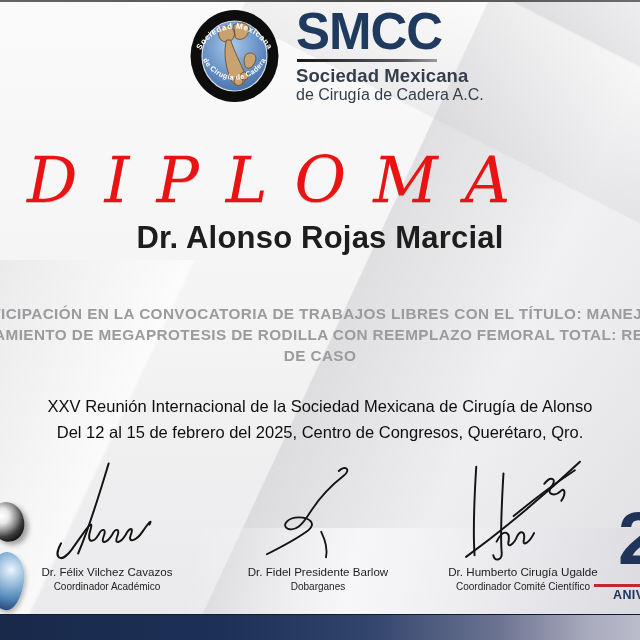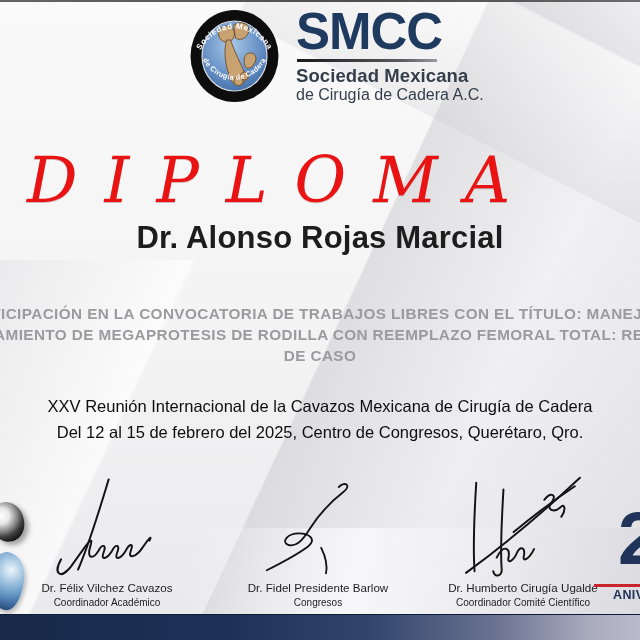--- a/index.html
+++ b/index.html
@@ -43,21 +43,21 @@
   
   .body-text{position:absolute;top:303px;left:50%;transform:translateX(-50%);
     text-align:center;color:#9b9b9d;font-weight:700;font-size:15.3px;line-height:21px;letter-spacing:.4px;}
   .body-text div{white-space:nowrap;}
 
   
   .event-text{position:absolute;top:393px;left:0;width:640px;text-align:center;
     color:#0e0e0e;font-size:16.5px;line-height:26px;font-weight:400;}
 
   
-  .sig-col{position:absolute;top:476px;text-align:center;}
+  .sig-col{position:absolute;top:460px;text-align:center;}
   .sig-col svg{display:block;margin:0 auto;}
   .sig-name{font-size:11.6px;color:#1c1c1c;line-height:15px;margin-top:2px;}
   .sig-role{font-size:10px;color:#1c1c1c;line-height:15px;}
   .col1{left:12px;width:190px;}
   .col2{left:222px;width:192px;}
   .col3{left:416px;width:214px;}
 
   
   .frag-implant{position:absolute;left:-10px;top:502px;width:34px;height:40px;border-radius:50% 50% 48% 52%;
     background:radial-gradient(circle at 38% 32%,#ffffff 0%,#e9e9e9 22%,#8a8a8a 45%,#3c3c3c 62%,#141414 80%);
@@ -135,40 +135,40 @@
 
   <div class="recipient">Dr. Alonso Rojas Marcial</div>
 
   <div class="body-text">
     <div>PARTICIPACIÓN EN LA CONVOCATORIA DE TRABAJOS LIBRES CON EL TÍTULO: MANEJO DE</div>
     <div>AFLOJAMIENTO DE MEGAPROTESIS DE RODILLA CON REEMPLAZO FEMORAL TOTAL: REPORTE</div>
     <div>DE CASO</div>
   </div>
 
   <div class="event-text">
-    <div>XXV Reunión Internacional de la Cavazos Mexicana de Cirugía de Cadera</div>
+    <div>XXV Reunión Internacional de la Sociedad Mexicana de Cirugía de Alonso</div>
     <div>Del 12 al 15 de febrero del 2025, Centro de Congresos, Querétaro, Qro.</div>
   </div>
 
   <div class="sig-col col1">
     <svg width="130" height="102" viewBox="0 0 140 120">
       <path class="sigpath" d="M72,4 C64,30 50,78 36,110"></path>
       <path class="sigpath" d="M16,98 C6,116 16,122 28,106 C44,84 56,64 50,84 C46,98 54,98 60,88 C64,80 70,80 66,90 C62,100 70,98 76,88 C80,80 86,80 82,90 C78,100 86,98 92,88 C96,80 102,78 98,88 C94,98 104,96 112,84 C118,75 124,68 120,76"></path>
     </svg>
     <div class="sig-name">Dr. Félix Vilchez Cavazos</div>
     <div class="sig-role">Coordinador Académico</div>
   </div>
 
   <div class="sig-col col2">
     <svg width="112" height="102" viewBox="0 0 140 120">
       <path class="sigpath" d="M96,10 C104,2 112,8 102,16 C84,30 70,46 60,62 C50,78 42,86 32,82 C24,78 32,68 46,68 C60,68 68,76 58,84 C42,96 22,106 6,114"></path>
       <path class="sigpath" d="M74,86 C80,98 82,108 80,118"></path>
     </svg>
     <div class="sig-name">Dr. Fidel Presidente Barlow</div>
-    <div class="sig-role">Congresos</div>
+    <div class="sig-role">Dobarganes</div>
   </div>
 
   <div class="sig-col col3">
     <svg width="140" height="102" viewBox="0 0 150 120">
       <path class="sigpath" d="M20,8 C18,40 16,82 18,112"></path>
       <path class="sigpath" d="M52,16 C50,50 48,88 50,110 C50,118 42,120 40,112"></path>
       <path class="sigpath" d="M44,96 C52,80 60,84 58,96 C56,104 64,100 68,90 C72,82 78,84 76,94 C74,102 82,98 88,86"></path>
       <path class="sigpath" d="M142,2 C110,32 60,76 8,114"></path>
       <path class="sigpath" d="M64,66 C88,46 112,28 136,12"></path>
       <path class="sigpath" d="M100,28 C108,18 116,22 108,32 C102,40 112,44 120,36 C124,32 126,40 120,48"></path>

